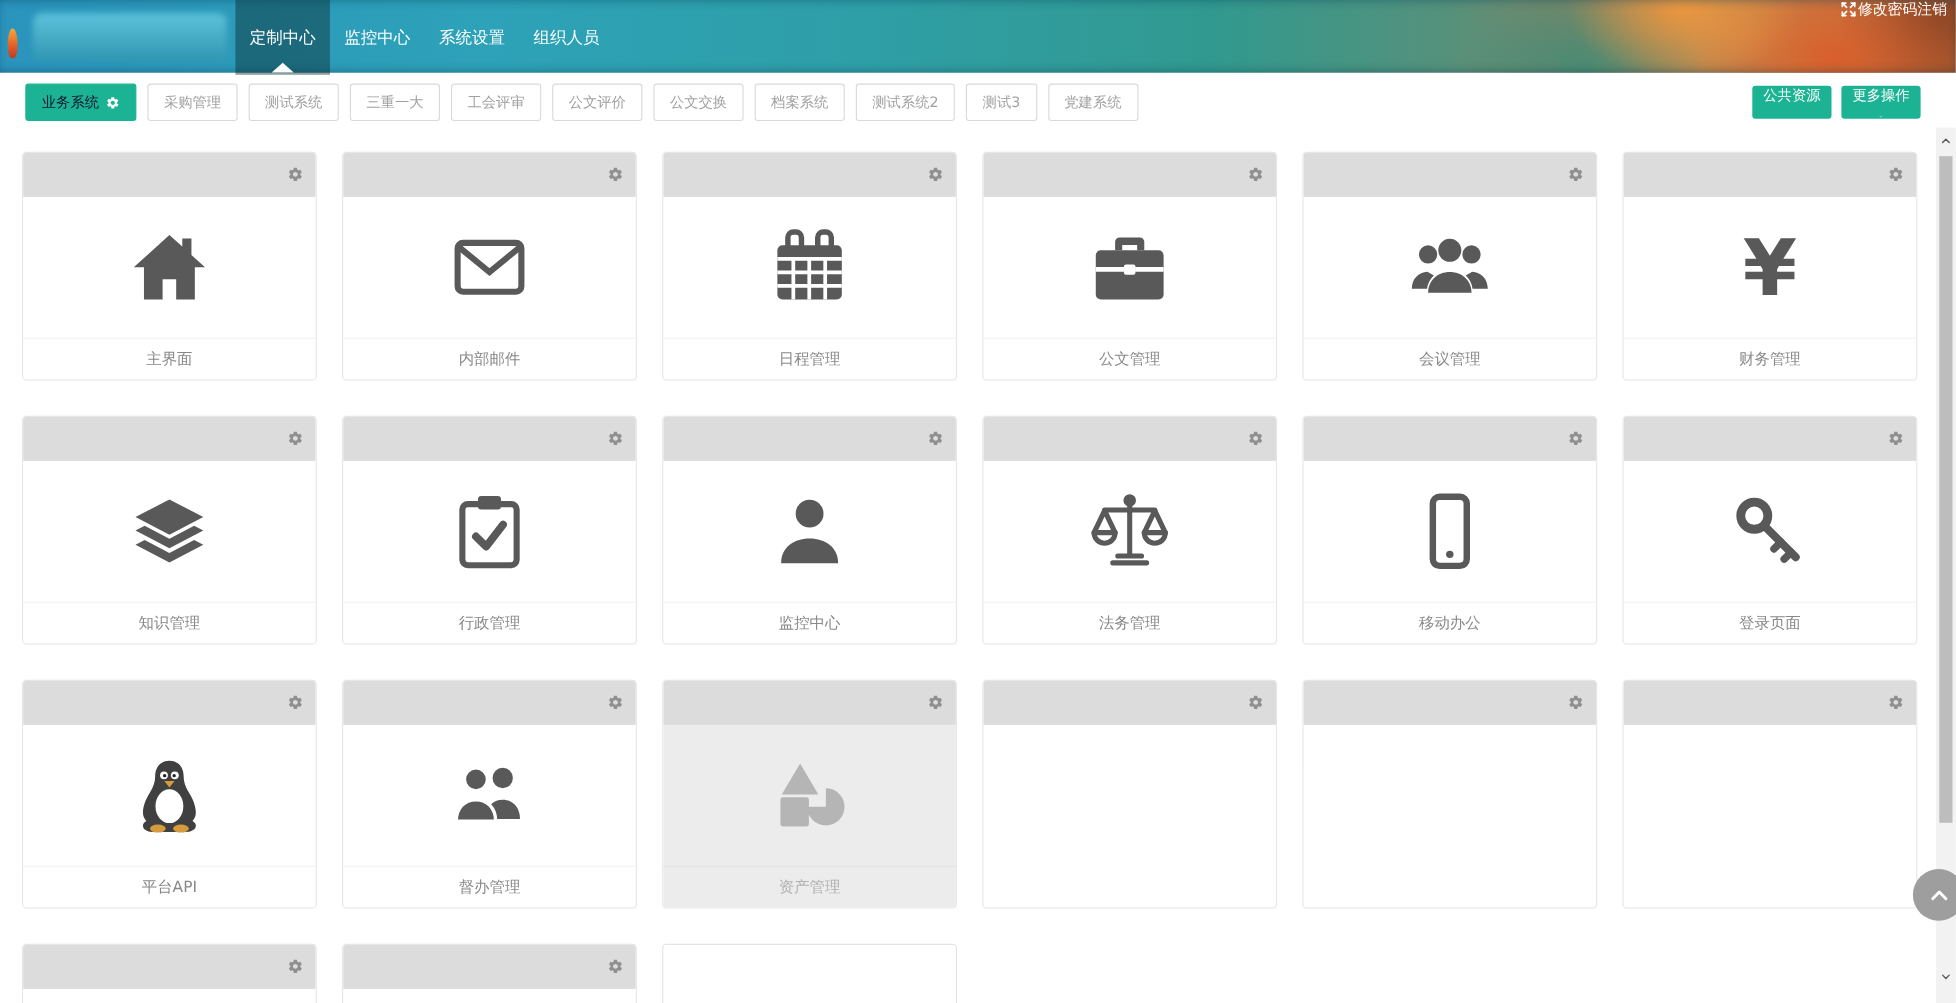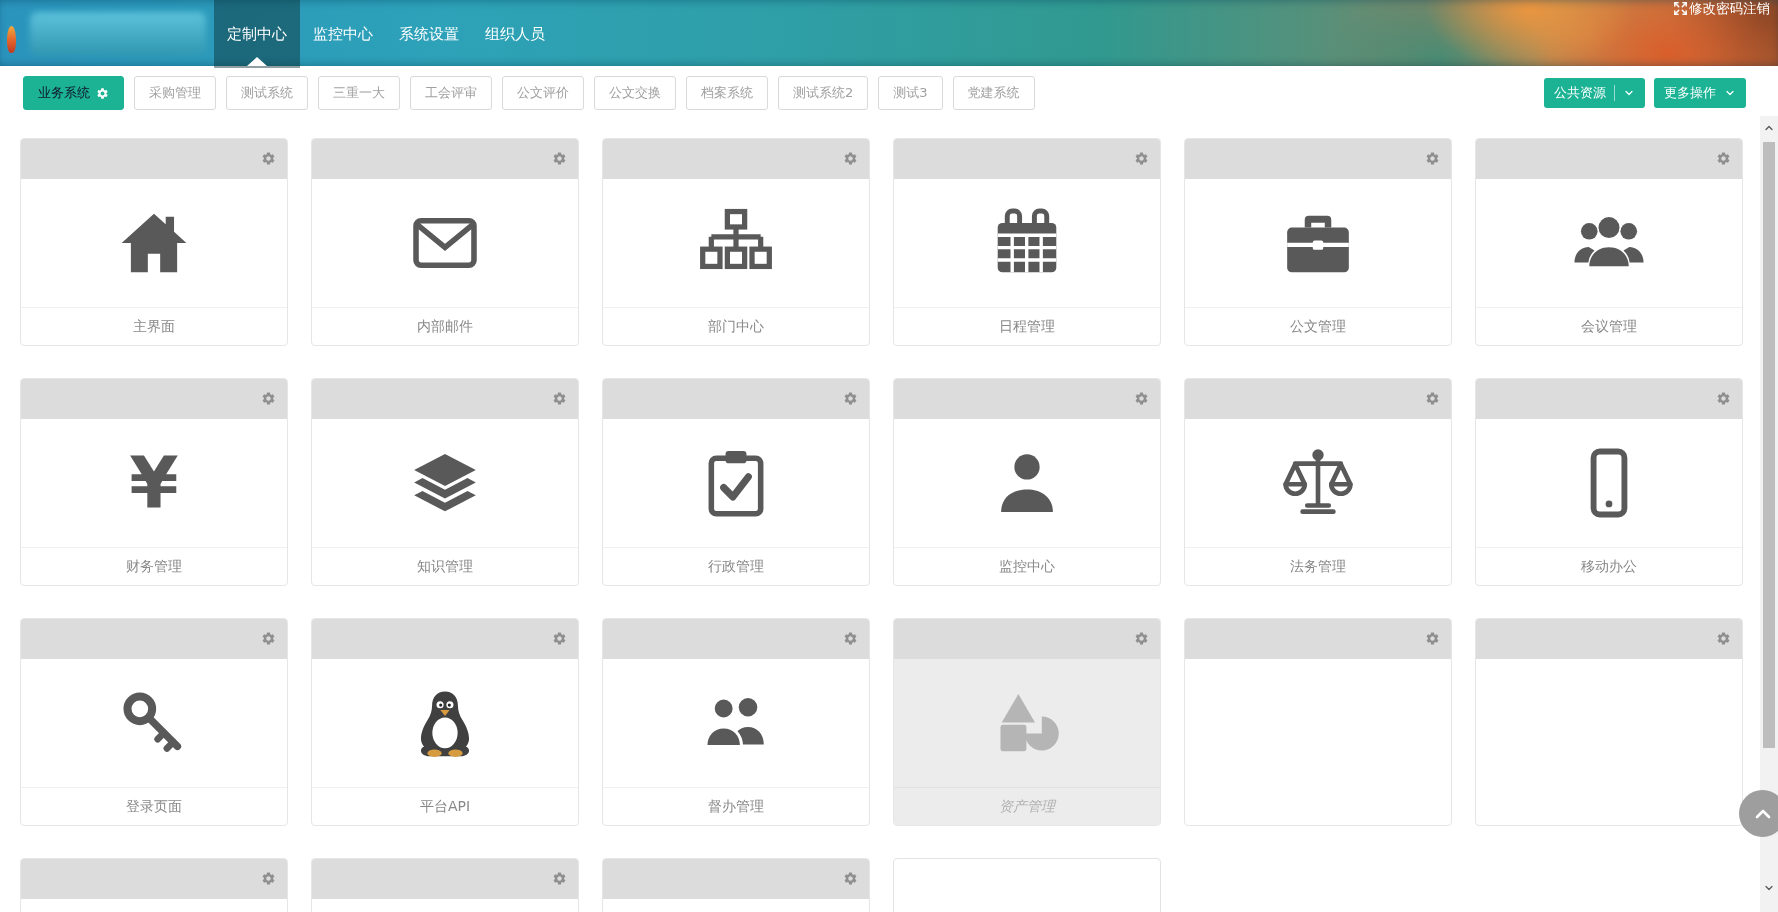--- a/index.html
+++ b/index.html
@@ -34,35 +34,35 @@
   
   .tabbar { display:flex; justify-content:space-between; align-items:flex-start; padding:10px 32px 0 23px; }
   .tabs { display:flex; gap:10px; }
   .tab { height:34px; padding:0 14px; background:#fff; border:1px solid #d9d9d9; border-radius:3px;
     color:#a0a0a0; font-size:13px; display:flex; align-items:center; gap:6px; cursor:pointer;
     font-family:inherit; white-space:nowrap; }
   .tab.active { background:#1cb394; border-color:#1cb394; color:#0f172a; }
   .tab-gear { width:13px; height:13px; color:#fff; }
   .tab-actions { display:flex; gap:9px; margin-top:2px; }
   .action-btn { height:30px; background:#1cb394; border:none; border-radius:3px; color:#fff; font-size:13px;
-    display:flex; align-items:center; gap:8px; padding:0 10px; cursor:pointer; font-family:inherit; white-space:nowrap; }
+    display:flex; align-items:center; gap:8px; padding:0 10px; cursor:pointer; font-family:inherit; white-space:nowrap;flex-direction:column; }
   .action-btn .divider { width:1px; height:16px; background:rgba(255,255,255,.55); }
   .chev { width:12px; height:12px; color:#fff; }
 
   
   .grid { margin:28px 0 0 20px; width:1723px; display:flex; flex-wrap:wrap; column-gap:23px; row-gap:32px; }
   .card { width:268px; height:208px; background:#fff; border:1px solid #e6e6e6; border-radius:4px;
     display:flex; flex-direction:column; overflow:hidden; cursor:pointer; }
   .card-header { height:40px; background:#dcdcdc; position:relative; flex:none; }
   .card-gear { position:absolute; right:11px; top:12px; width:15px; height:15px; color:#8f8f8f; }
   .card-body { flex:1; display:flex; align-items:center; justify-content:center; color:#595959; }
   .app-icon { width:74px; height:74px; }
   .card-label { height:38px; flex:none; border-top:1px solid #f0f0f0; display:flex; align-items:center;
     justify-content:center; font-size:14px; color:#888; }
-  .card.disabled { cursor:default;font-style:italic; }
+  .card.disabled { cursor:default; }
   .card.disabled .card-body { background:#ececec; color:#b5b5b5; }
   .card.disabled .card-label { background:#ececec; color:#b0b0b0; border-top-color:#e2e2e2; }
   .card.empty-card { border-color:#e3e3e3; background:#fff; }
 
   
   .scrollbar { position:absolute; right:0; top:116px; width:18px; height:796px; background:#f2f2f2; }
   .sb-arrow { position:absolute; left:3px; width:12px; height:12px; color:#555; }
   .sb-up { top:6px; } .sb-down { top:766px; }
   .sb-thumb { position:absolute; left:3px; top:26px; width:12px; height:606px; background:#bdbdbd; }
   .back-top { position:absolute; left:1739px; top:790px; width:47px; height:47px; border-radius:50%;
@@ -318,33 +318,20 @@
     <div class="card-label">内部邮件</div>
   </div>
     <div class="card">
     <div class="card-header">
       <svg class="card-gear" viewBox="0 0 24 24">
           <use href="#gear-icon"></use>
         </svg>
     </div>
     <div class="card-body">
         <svg class="app-icon" viewBox="0 0 24 24">
-          <use href="#org-chart-icon"></use>
-        </svg>
-      </div>
-    <div class="card-label">部门中心</div>
-  </div>
-    <div class="card">
-    <div class="card-header">
-      <svg class="card-gear" viewBox="0 0 24 24">
-          <use href="#gear-icon"></use>
-        </svg>
-    </div>
-    <div class="card-body">
-        <svg class="app-icon" viewBox="0 0 24 24">
           <use href="#calendar-icon"></use>
         </svg>
       </div>
     <div class="card-label">日程管理</div>
   </div>
     <div class="card">
     <div class="card-header">
       <svg class="card-gear" viewBox="0 0 24 24">
           <use href="#gear-icon"></use>
         </svg>

